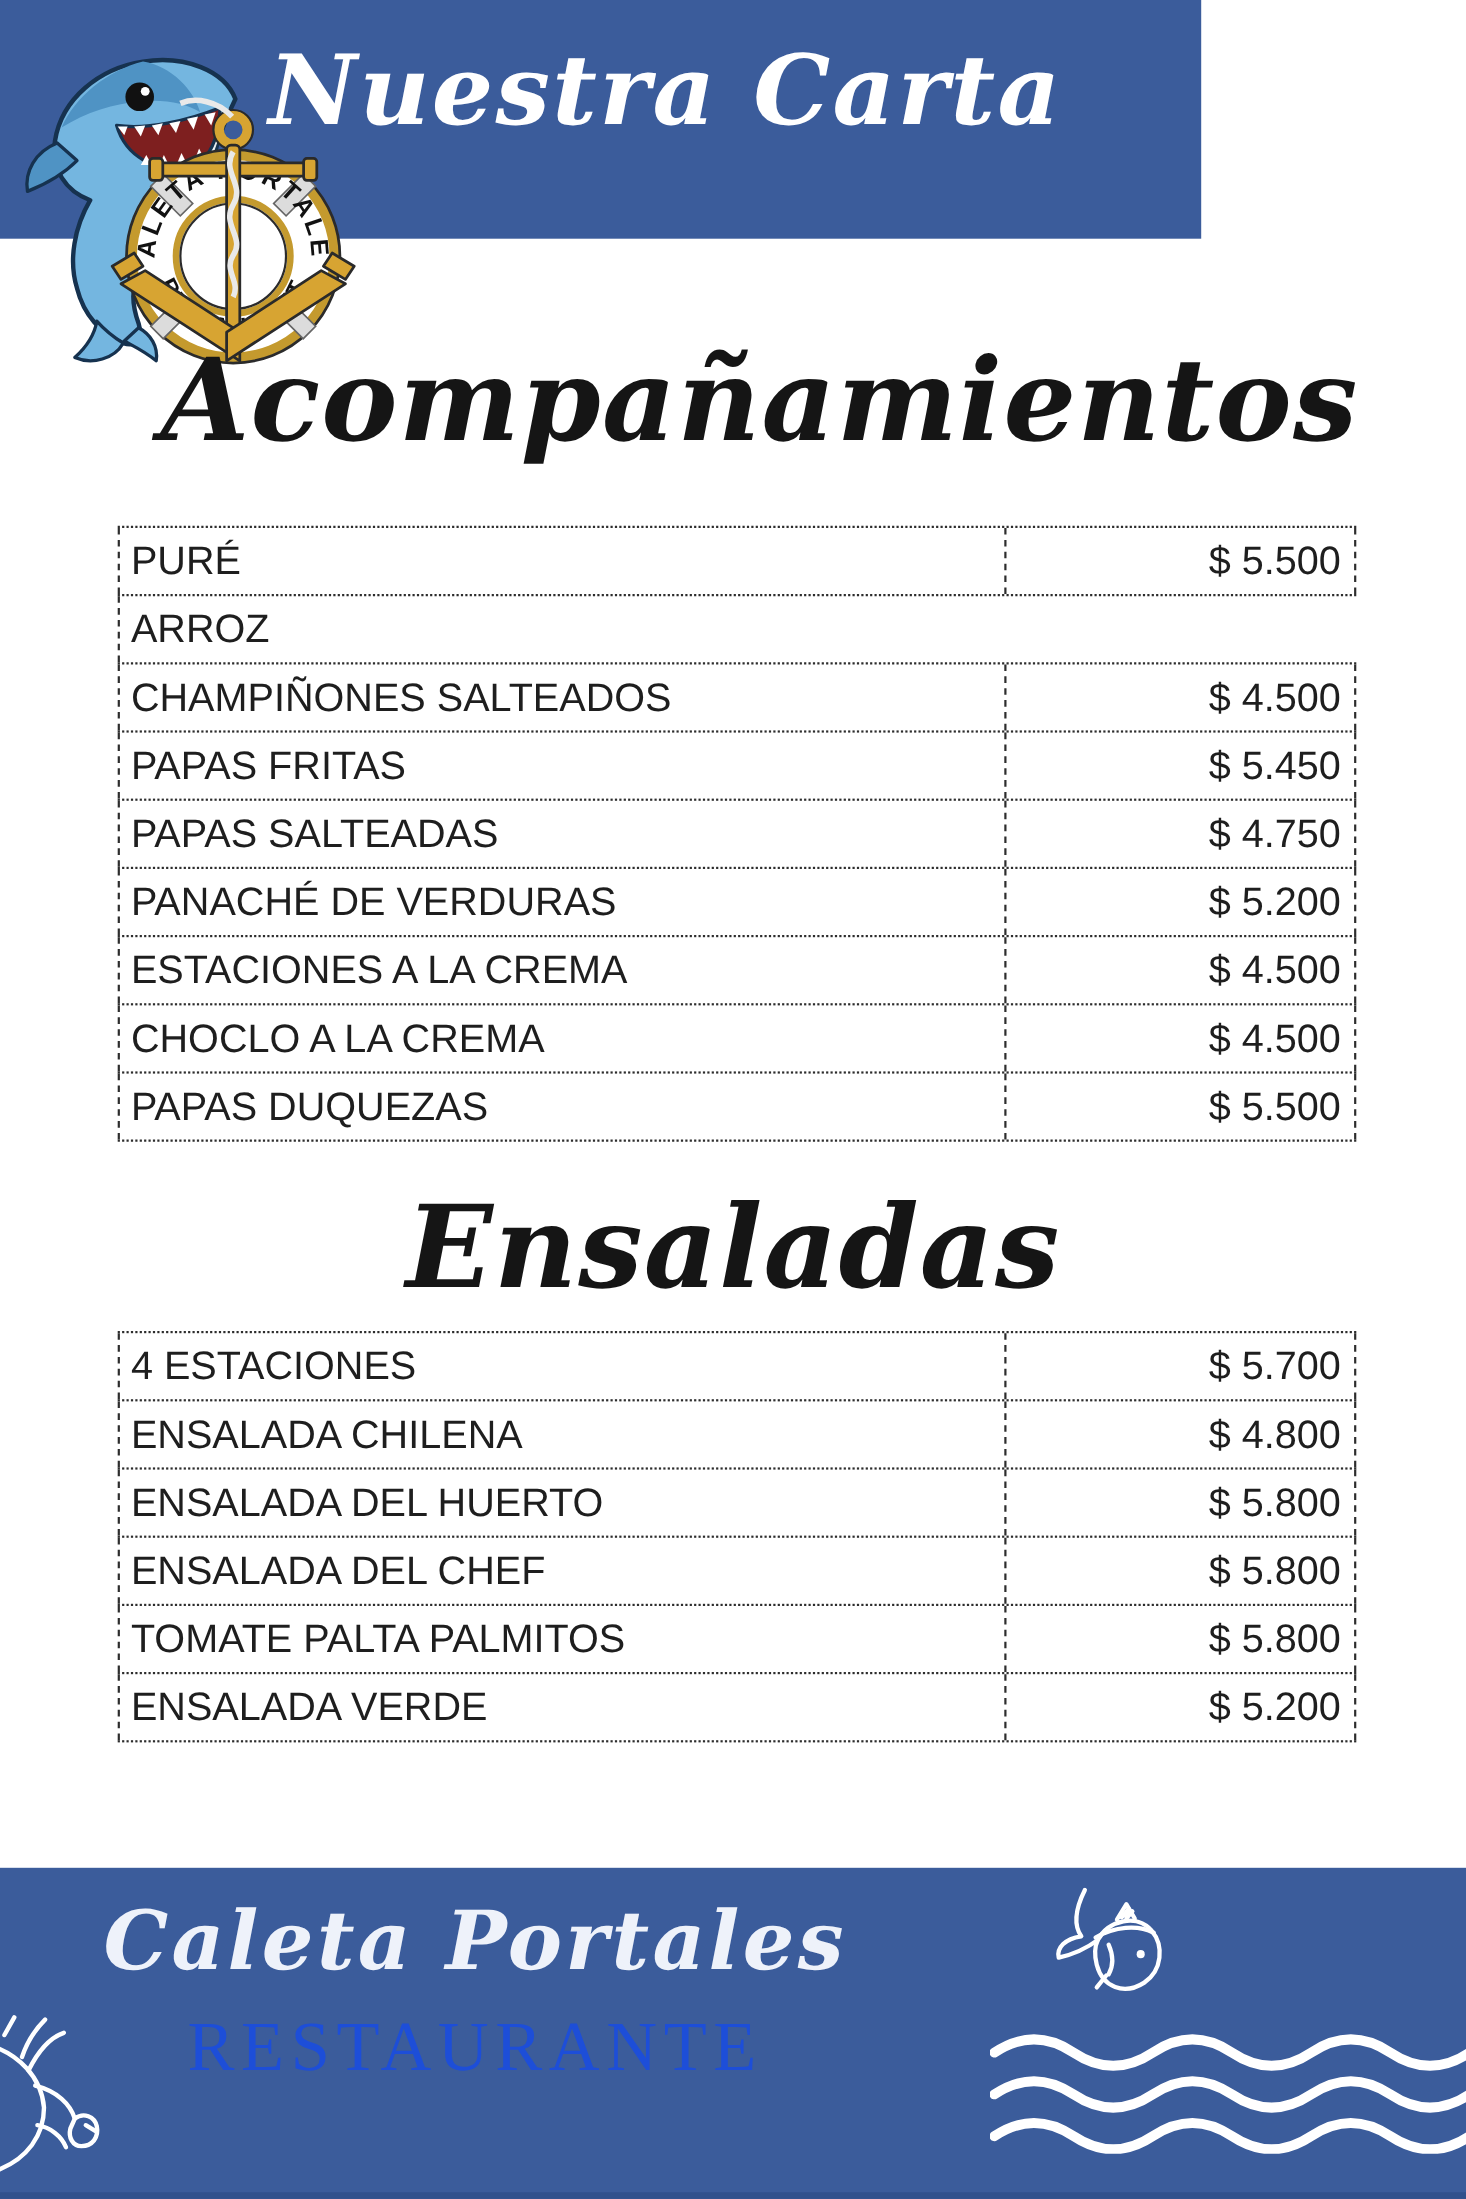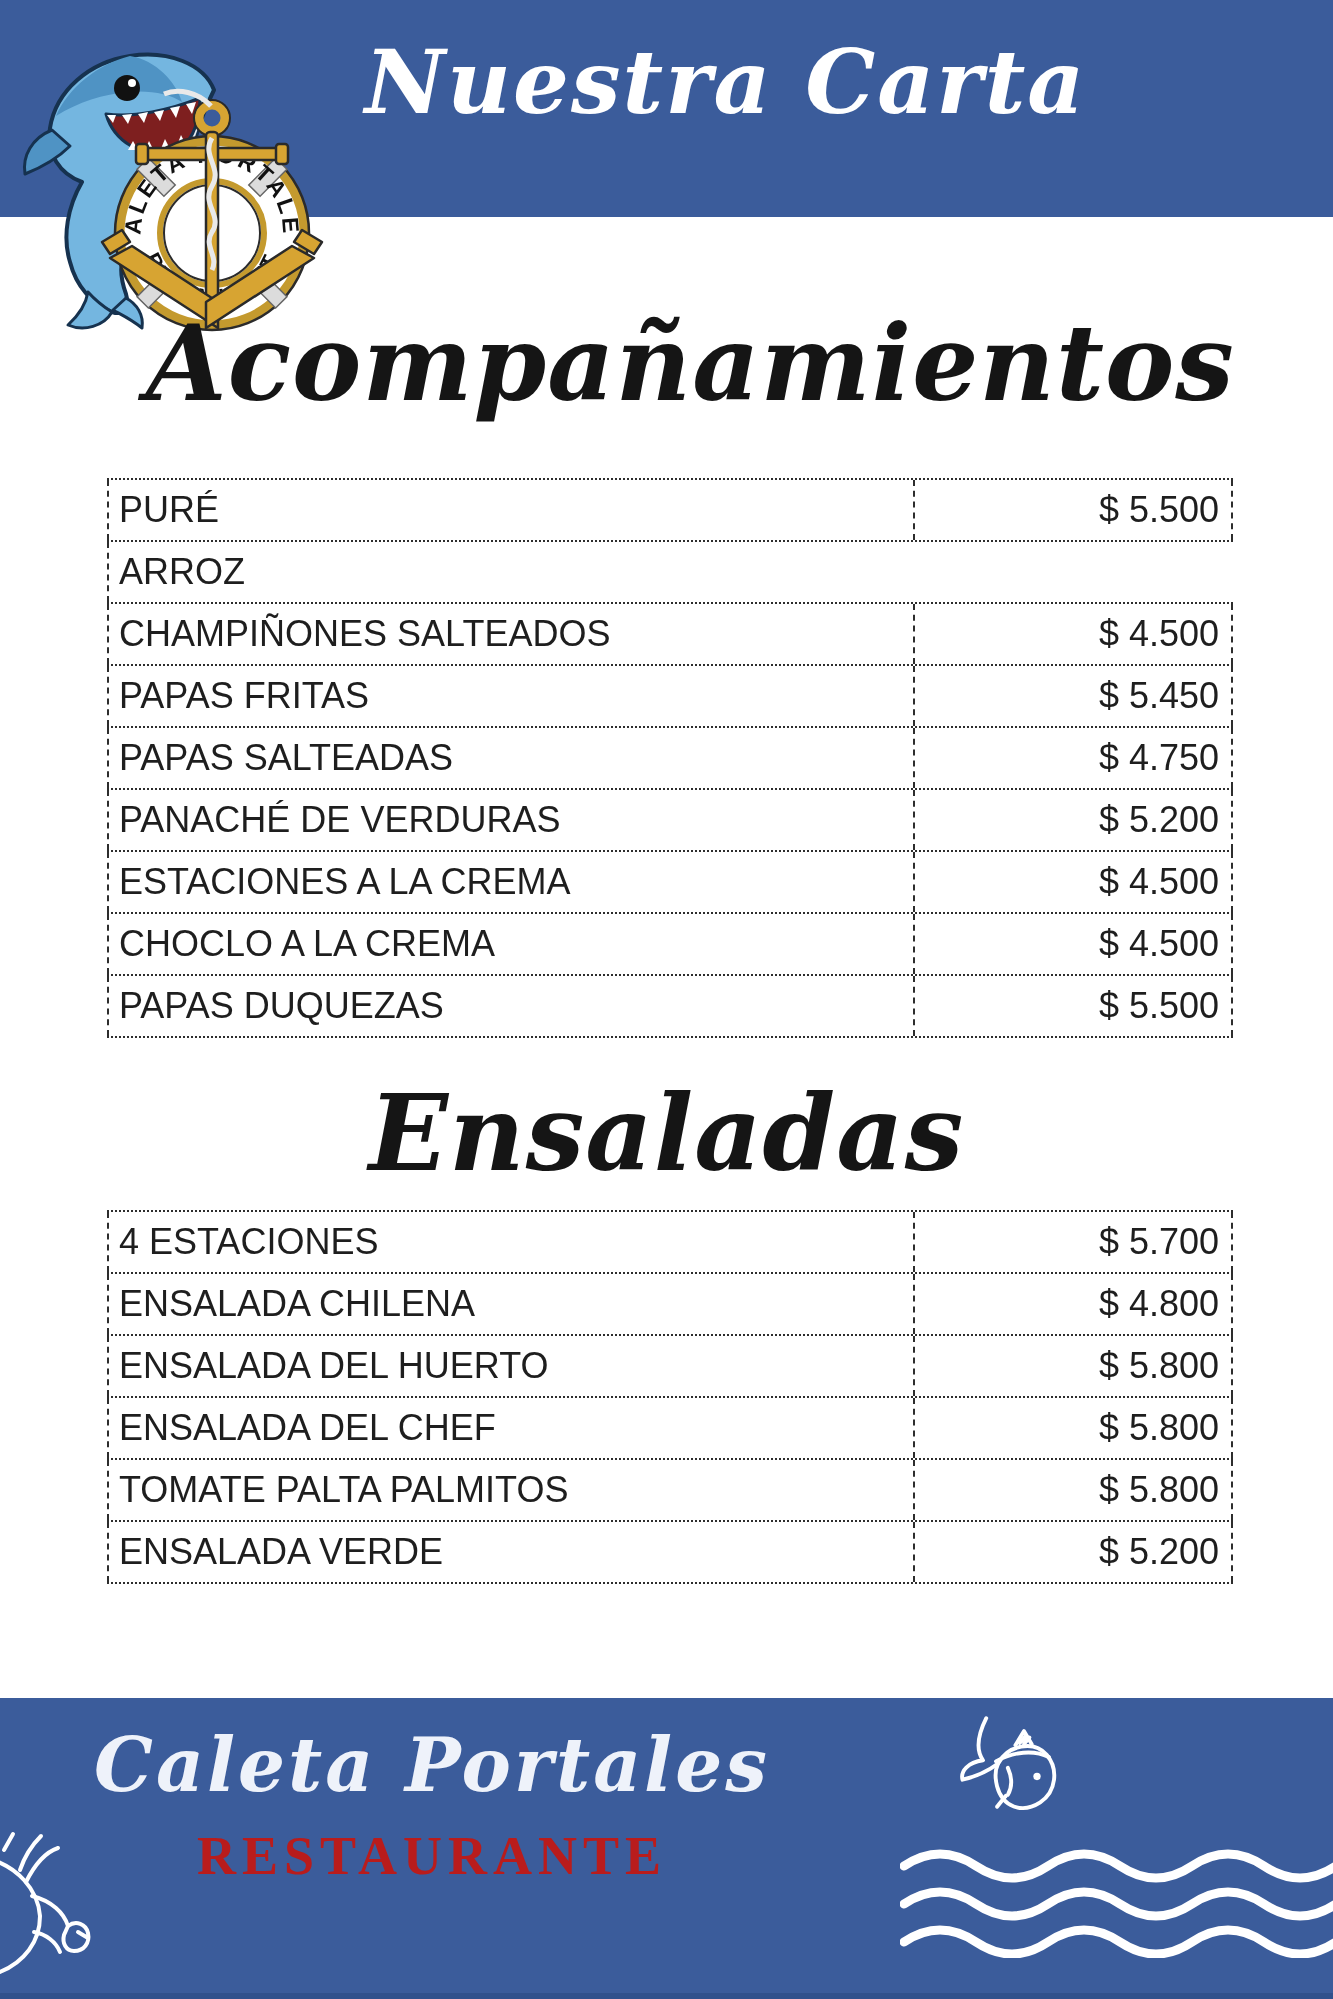--- a/index.html
+++ b/index.html
@@ -3,21 +3,21 @@
 <meta charset="utf-8">
 <title>Nuestra Carta</title>
 <style>
   html,body{margin:0;padding:0;background:#888;}
   .page{
     position:relative;width:1333px;height:1999px;margin:0 auto;
     background:#ffffff;overflow:hidden;
     font-family:"Liberation Sans",sans-serif;
   }
   
-  .banner-top{position:absolute;left:0;top:0;width:1333px;height:217px;background:var(--banner_blue,#3b5c9b);}
+  .banner-top{position:absolute;left:0;top:0;width:1092px;height:217px;background:var(--banner_blue,#3b5c9b);}
   .banner-bottom{position:absolute;left:0;top:1698px;width:1333px;height:301px;background:var(--banner_blue,#3b5c9b);border-bottom:6px solid #31518c;box-sizing:border-box;}
   .script{font-family:"DejaVu Serif",serif;font-style:italic;font-weight:700;}
   .banner-title{
     position:absolute;left:0;right:0;top:30px;text-align:center;padding-left:118px;
     color:#fff;font-size:88px;line-height:1.2;letter-spacing:2px;
   }
   
   .logo{position:absolute;left:18px;top:46px;width:320px;height:290px;}
   
   .section-title{
@@ -34,22 +34,22 @@
   .t1{top:478px;}
   .t2{top:1210px;}
   .menu-row{display:flex;height:62px;border-top:2px dotted #2d2d2d;box-sizing:border-box;}
   .cell{display:flex;align-items:center;box-sizing:border-box;color:#1e1e1e;font-size:36px;}
   .cell.name{flex:0 0 806px;border-left:2px dashed #2d2d2d;padding-left:10px;}
   .cell.price{flex:1;border-left:2px dashed #2d2d2d;border-right:2px dashed #2d2d2d;justify-content:flex-end;padding-right:12px;}
   
   .footer-names{position:absolute;left:70px;top:1712px;width:724px;text-align:center;color:#fff;}
   .footer-script{font-size:74px;line-height:1.45;letter-spacing:3px;color:#eef2fa;}
   .footer-restaurant{
-    font-family:"Liberation Serif",serif;font-weight:700;
-    font-size:54px;line-height:1;letter-spacing:6px;margin-top:10px;color:#b91c1c;
+    font-family:"Liberation Serif",serif;font-weight:400;
+    font-size:64px;line-height:1;letter-spacing:6px;margin-top:10px;color:#1d4ed8;
   }
   .fish{position:absolute;left:956px;top:1716px;width:108px;height:108px;}
   .crab{position:absolute;left:-26px;top:1820px;width:152px;height:160px;}
   .waves{position:absolute;left:900px;top:1848px;width:433px;height:110px;}
   svg{display:block;}
 </style>
 </head>
 <body>
 
 <div class="page">

